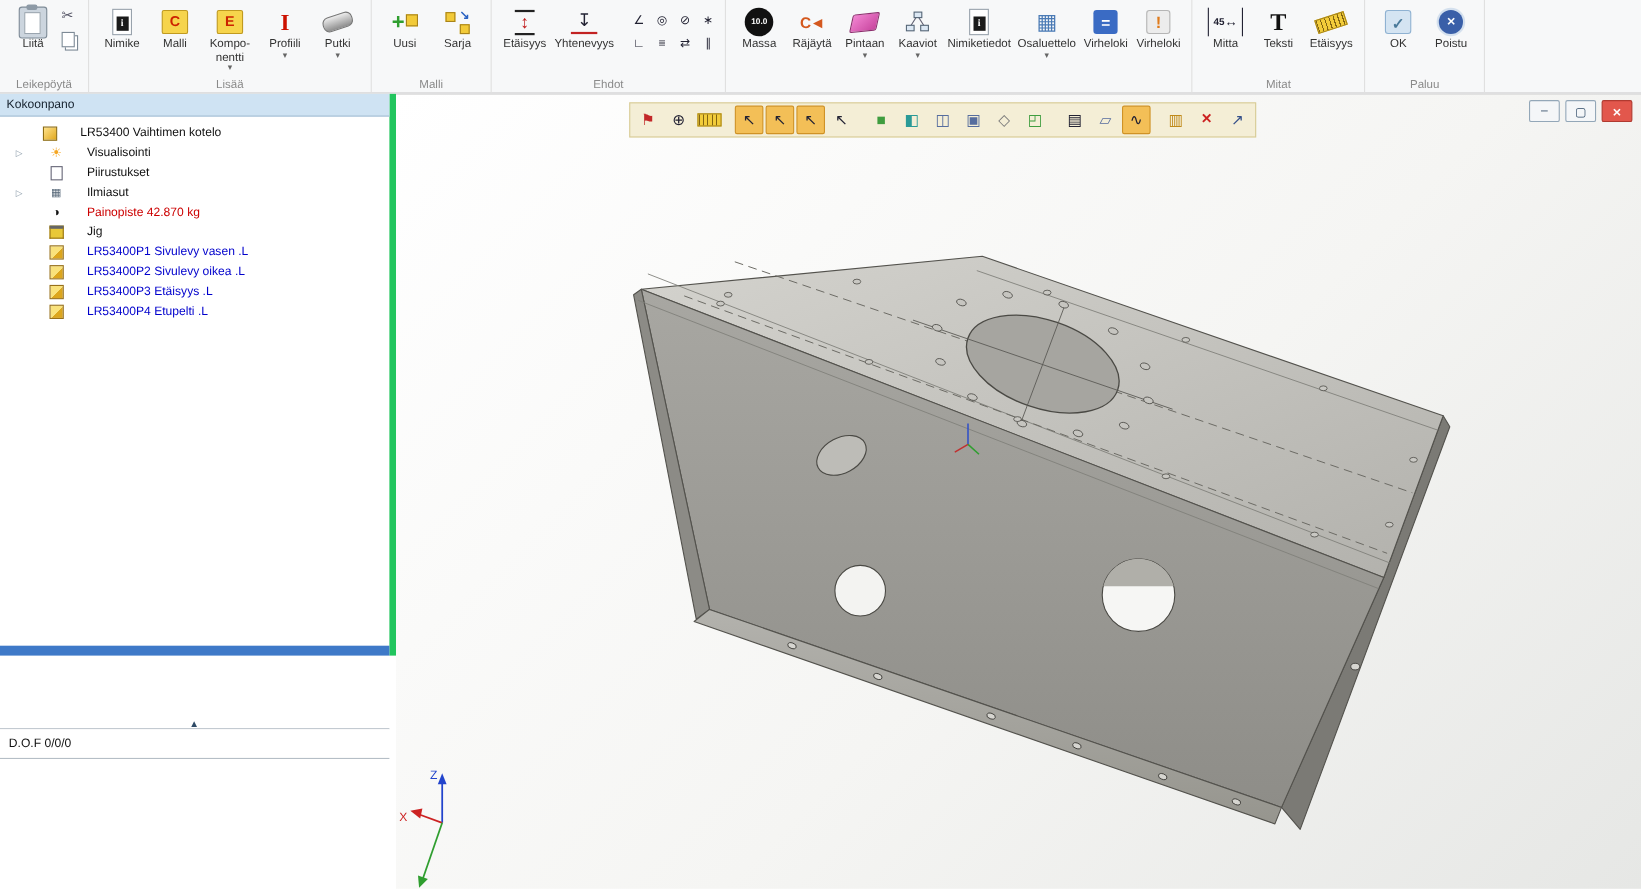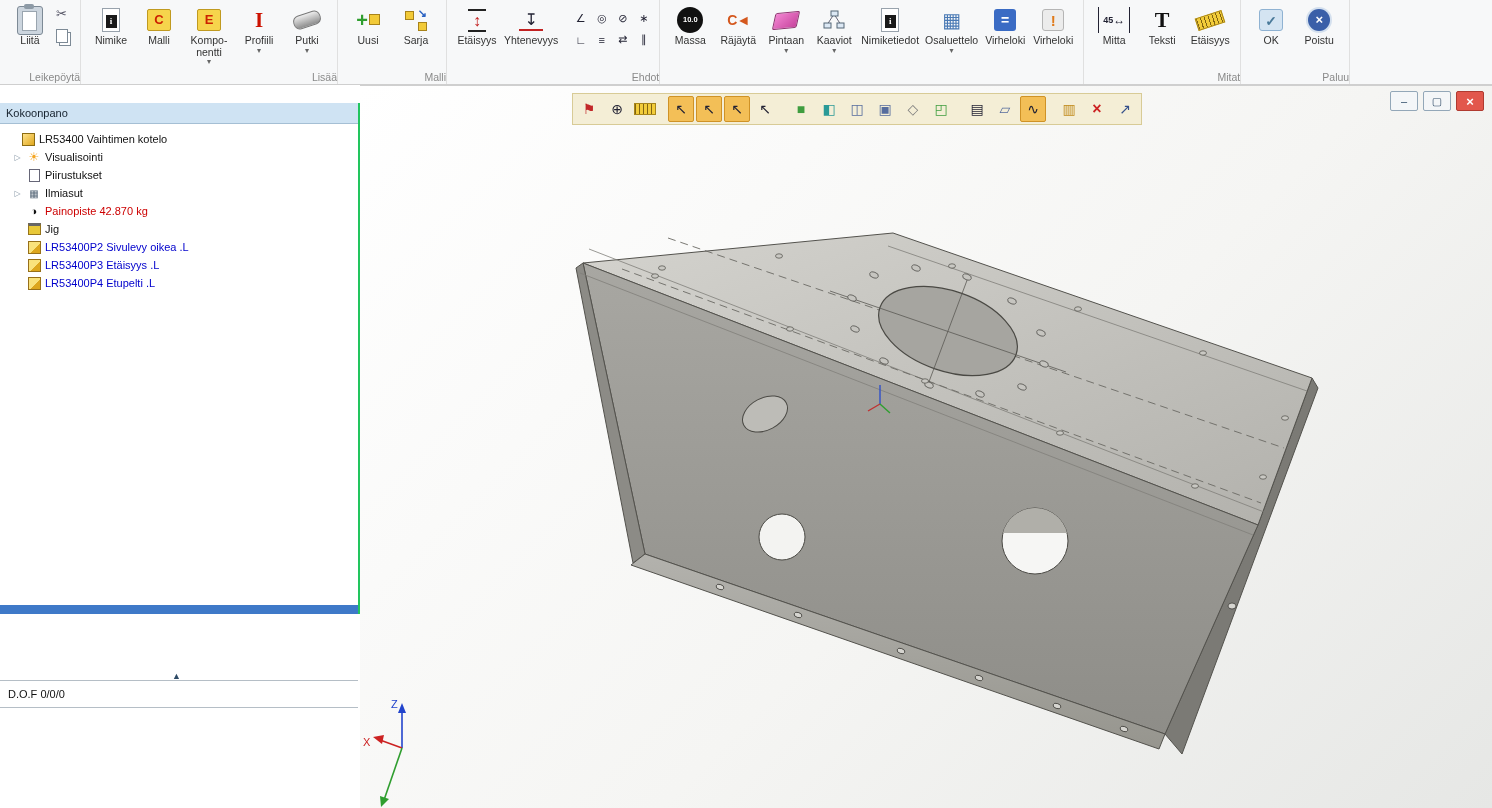--- a/index.html
+++ b/index.html
@@ -4,21 +4,21 @@
 <style>
   html,body{margin:0;padding:0}
   body{width:1492px;height:808px;overflow:hidden;background:#fff;
        font-family:"Liberation Sans",sans-serif;-webkit-font-smoothing:antialiased}
 
   
   .ribbon{position:absolute;left:0;top:0;width:1492px;height:85px;background:#f7f8f9;
           border-bottom:1px solid #cfcfcf;display:flex;box-sizing:border-box;z-index:5}
   .rgroup{position:relative;height:100%;border-right:1px solid #e0e0e0;display:flex;
           align-items:flex-start;padding:4px 6px 16px 6px;box-sizing:border-box}
-  .glabel{position:absolute;bottom:1px;left:0;right:0;text-align:right;font-size:10.5px;color:#8a8a8a}
+  .glabel{position:absolute;bottom:1px;left:0;right:0;text-align:center;font-size:10.5px;color:#8a8a8a}
   .rbtn{min-width:42px;display:flex;flex-direction:column;align-items:center;gap:1px;
         font-size:10.5px;color:#333;padding:2px 3px;cursor:default;border-radius:3px}
   .ric{height:28px;display:flex;align-items:center;justify-content:center}
   .rlabel{text-align:center;line-height:1.1;white-space:nowrap}
   .rlabel.wrap{white-space:normal;width:46px}
   .dd{font-size:8px;color:#666;line-height:6px}
 
   
   .clipb{position:relative;width:24px;height:27px;background:#ccd5de;border:1px solid #7d8a96;border-radius:3px}
   .clipb:before{content:"";position:absolute;left:6px;top:-3px;width:10px;height:5px;background:#8d9aa6;border-radius:2px}
@@ -50,26 +50,26 @@
   .dim{display:flex;flex-direction:row;align-items:center;justify-content:center;border-left:1px solid #223;border-right:1px solid #223;padding:0 4px;height:26px}
   .dim b{font-size:9px;line-height:10px;color:#223}
   .dim span{font-size:12px;line-height:11px;color:#223}
   .txt{font-family:"Liberation Serif",serif;font-weight:bold;font-size:22px;color:#111;line-height:24px}
   .rulic{width:26px;height:11px;background:#f2cc3a;border:1px solid #a8861a;transform:rotate(-18deg);
          background-image:repeating-linear-gradient(90deg,rgba(110,82,10,.85) 0 1px,transparent 1px 4px)}
   .okic{width:24px;height:22px;background:#d4e4f2;border:1px solid #8fb2d2;border-radius:3px;color:#4a7a9a;font-weight:bold;font-size:14px;line-height:22px;text-align:center;box-sizing:border-box}
   .exitic{width:22px;height:22px;border-radius:50%;background:#3a5fa8;color:#fff;font-weight:bold;font-size:13px;line-height:22px;text-align:center;box-shadow:0 0 0 2px #d4e0ee}
 
   
-  .sidebar{position:absolute;left:0;top:103px;width:360px;height:511px;background:#fff;
-           border-right:2px solid #22c55e;box-sizing:border-box}
+  .sidebar{position:absolute;left:0;top:85px;width:360px;height:511px;background:#fff;
+           border-right:6px solid #22c55e;box-sizing:border-box}
   .sheader{height:20px;background:#cfe3f3;border-bottom:1px solid #a5bfd4;font-size:11px;color:#16222e;
            display:flex;align-items:center;padding-left:6px}
   .tree{padding-top:6px}
-  .trow{display:flex;align-items:center;height:18px;font-size:11px;color:#111;padding-left:6px;gap:4px;cursor:default}
+  .trow{display:flex;align-items:center;height:18px;font-size:11px;color:#111;padding-left:6px;gap:21px;cursor:default}
   .lvl1{padding-left:12px}
   .tw{width:11px;font-size:8px;color:#8a9aa8;text-align:center;flex:none}
   .ticon{width:14px;flex:none;display:flex;align-items:center;justify-content:center;font-size:11px}
   .c-red{color:#cc0000}.c-blue{color:#0000cc}
   .i-asm{width:11px;height:11px;background:linear-gradient(135deg,#ffe28a,#e0a81f);border:1px solid #8d6c12}
   .i-sun{color:#f5a623;font-size:12px}
   .i-page{width:9px;height:11px;background:#fff;border:1px solid #667}
   .i-grid{color:#567;font-size:10px}
   .i-com{color:#111;font-size:11px}
   .i-jig{width:11px;height:8px;background:#e8c838;border:1px solid #97751a;border-top:3px solid #666;box-sizing:content-box}
@@ -338,20 +338,27 @@
       <span class="tw"></span>
       <span class="ticon i-com">◑</span>
       <span class="c-red">Painopiste 42.870 kg</span>
     </div>
     <div class="trow lvl1">
       <span class="tw"></span>
       <span class="ticon">
           <span class="i-jig"></span>
         </span>
       <span>Jig</span>
+    </div>
+    <div class="trow lvl1">
+      <span class="tw"></span>
+      <span class="ticon">
+          <span class="i-part"></span>
+        </span>
+      <span class="c-blue">LR53400P1 Sivulevy vasen .L</span>
     </div>
     <div class="trow lvl1">
       <span class="tw"></span>
       <span class="ticon">
           <span class="i-part"></span>
         </span>
       <span class="c-blue">LR53400P2 Sivulevy oikea .L</span>
     </div>
     <div class="trow lvl1">
       <span class="tw"></span>

